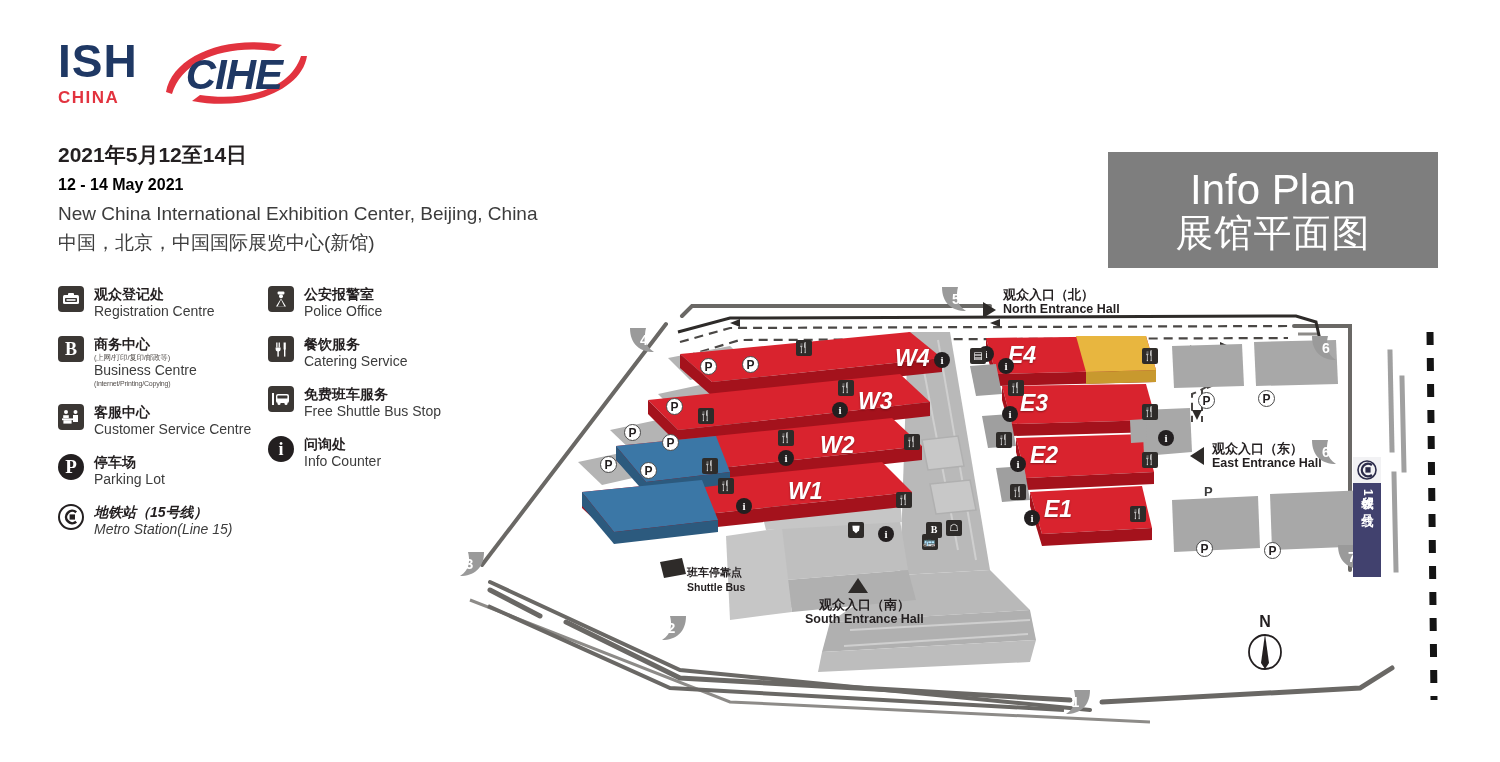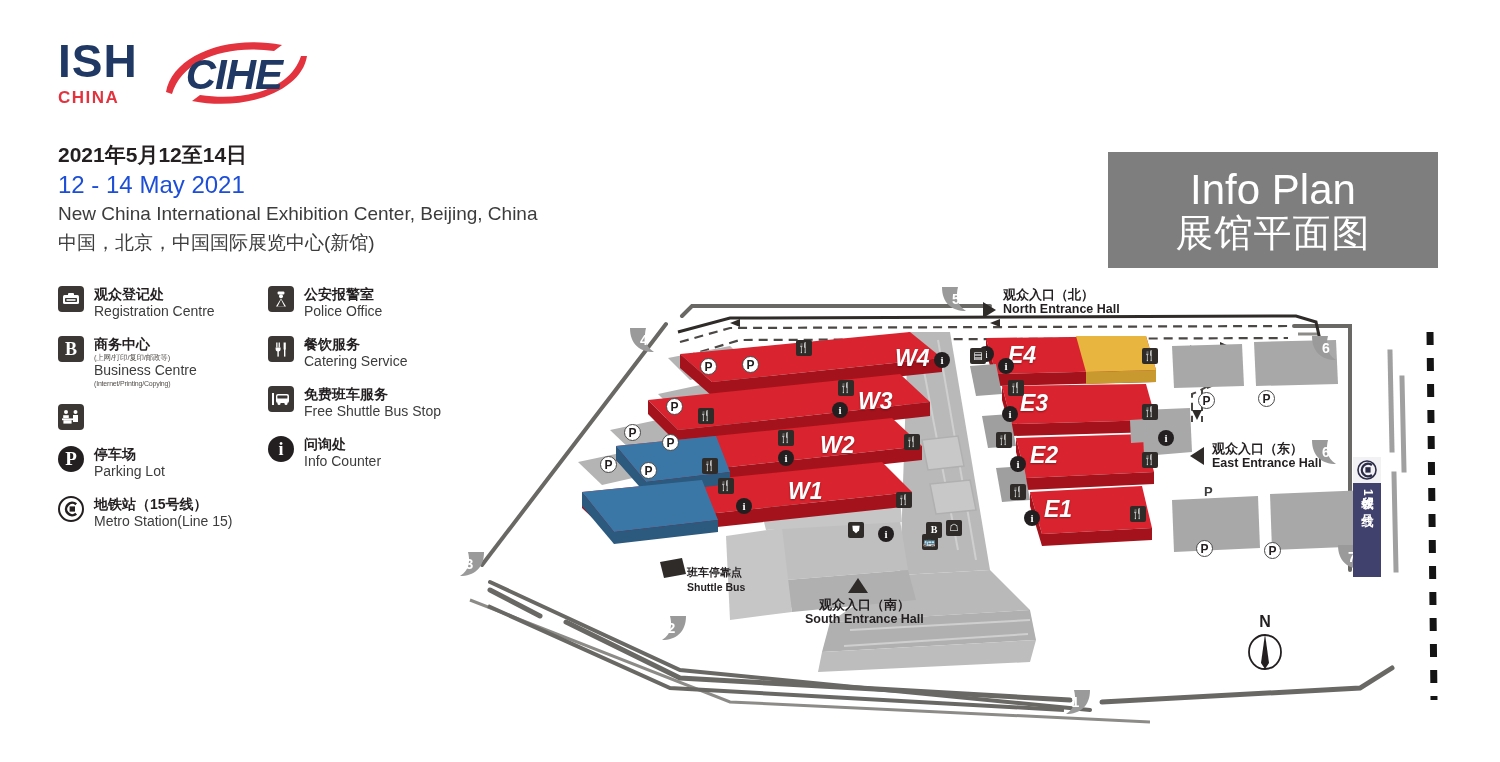--- a/index.html
+++ b/index.html
@@ -13,21 +13,21 @@
   .brand-row { display:flex; align-items:flex-start; gap:26px; }
   .ish { font-size:46px; font-weight:bold; letter-spacing:1px; color:#1f3864; line-height:46px; }
   .china { font-size:17px; font-weight:bold; letter-spacing:1.5px; color:#e2333f; margin-top:4px; }
   .cihe-wrap { position:relative; width:145px; height:60px; margin-top:4px; }
   .cihe-text { position:absolute; left:22px; top:16px; font-size:42px; font-weight:bold;
                font-style:italic; color:#1f3864; letter-spacing:-1px; line-height:34px; }
 
   
   .meta { position:absolute; left:58px; top:140px; }
   .meta .cn-date { font-size:21px; font-weight:bold; color:#231f20; line-height:30px; }
-  .meta .en-date { font-size:24px; font-weight:normal; color:#1d4ed8; line-height:29px; }
+  .meta .en-date { font-size:16px; font-weight:bold; color:#000000; line-height:29px; }
   .meta .venue-en { font-size:19px; color:#3c3c3c; line-height:29px; }
   .meta .venue-cn { font-size:19px; color:#3c3c3c; line-height:29px; }
 
   
   .hallplan { position:absolute; left:1108px; top:152px; width:330px; height:116px;
               background:#7e7e7e; display:flex; flex-direction:column;
               align-items:center; justify-content:center; }
   .hallplan .hp-en { color:#fff; font-size:42px; font-weight:normal; line-height:45px; letter-spacing:0px; }
   .hallplan .hp-cn { color:#fff; font-size:38px; line-height:42px; letter-spacing:1px; }
 
@@ -162,33 +162,37 @@
             <svg width="20" height="16" viewBox="0 0 20 16">
               <circle cx="5" cy="3" r="2" fill="#fff"></circle>
               <path d="M2.2 6.2 h5.6 v3 h-5.6 z" fill="#fff"></path>
               <circle cx="14.5" cy="3" r="2" fill="#fff"></circle>
               <path d="M12 6 h5 v7 h-5 z" fill="#fff"></path>
               <rect x="1" y="9.4" width="11" height="1.8" fill="#fff"></rect>
               <rect x="2.4" y="11.2" width="8.2" height="3.4" fill="#fff"></rect>
             </svg>
           </div>
         </div>
+        <div class="legend-txt">
+          <div class="legend-cn">客服中心</div>
+          <div class="legend-en">Customer Service Centre</div>
+        </div>
       </div>
 
       <div class="legend-item" style="margin-top:14px;">
         <div class="legend-icon">
           <div class="rd-icon" style="font-family:'Liberation Serif',serif;font-size:19px;">P</div>
         </div>
         <div class="legend-txt">
           <div class="legend-cn">停车场</div>
           <div class="legend-en">Parking Lot</div>
         </div>
       </div>
 
-      <div class="legend-item" style="margin-top:14px;">
+      <div class="legend-item" style="margin-top:14px;font-style:italic;">
         <div class="legend-icon">
           <div class="rd-icon hollow">
             <svg width="18" height="18" viewBox="0 0 18 18">
               <path d="M14.2 4.2 A6.2 6.2 0 1 0 14.2 13.8" fill="none" stroke="#231f20" stroke-width="2.6"></path>
               <rect x="7.6" y="6.4" width="5.4" height="5.2" fill="#231f20"></rect>
             </svg>
           </div>
         </div>
         <div class="legend-txt">
           <div class="legend-cn">地铁站（15号线）</div>

